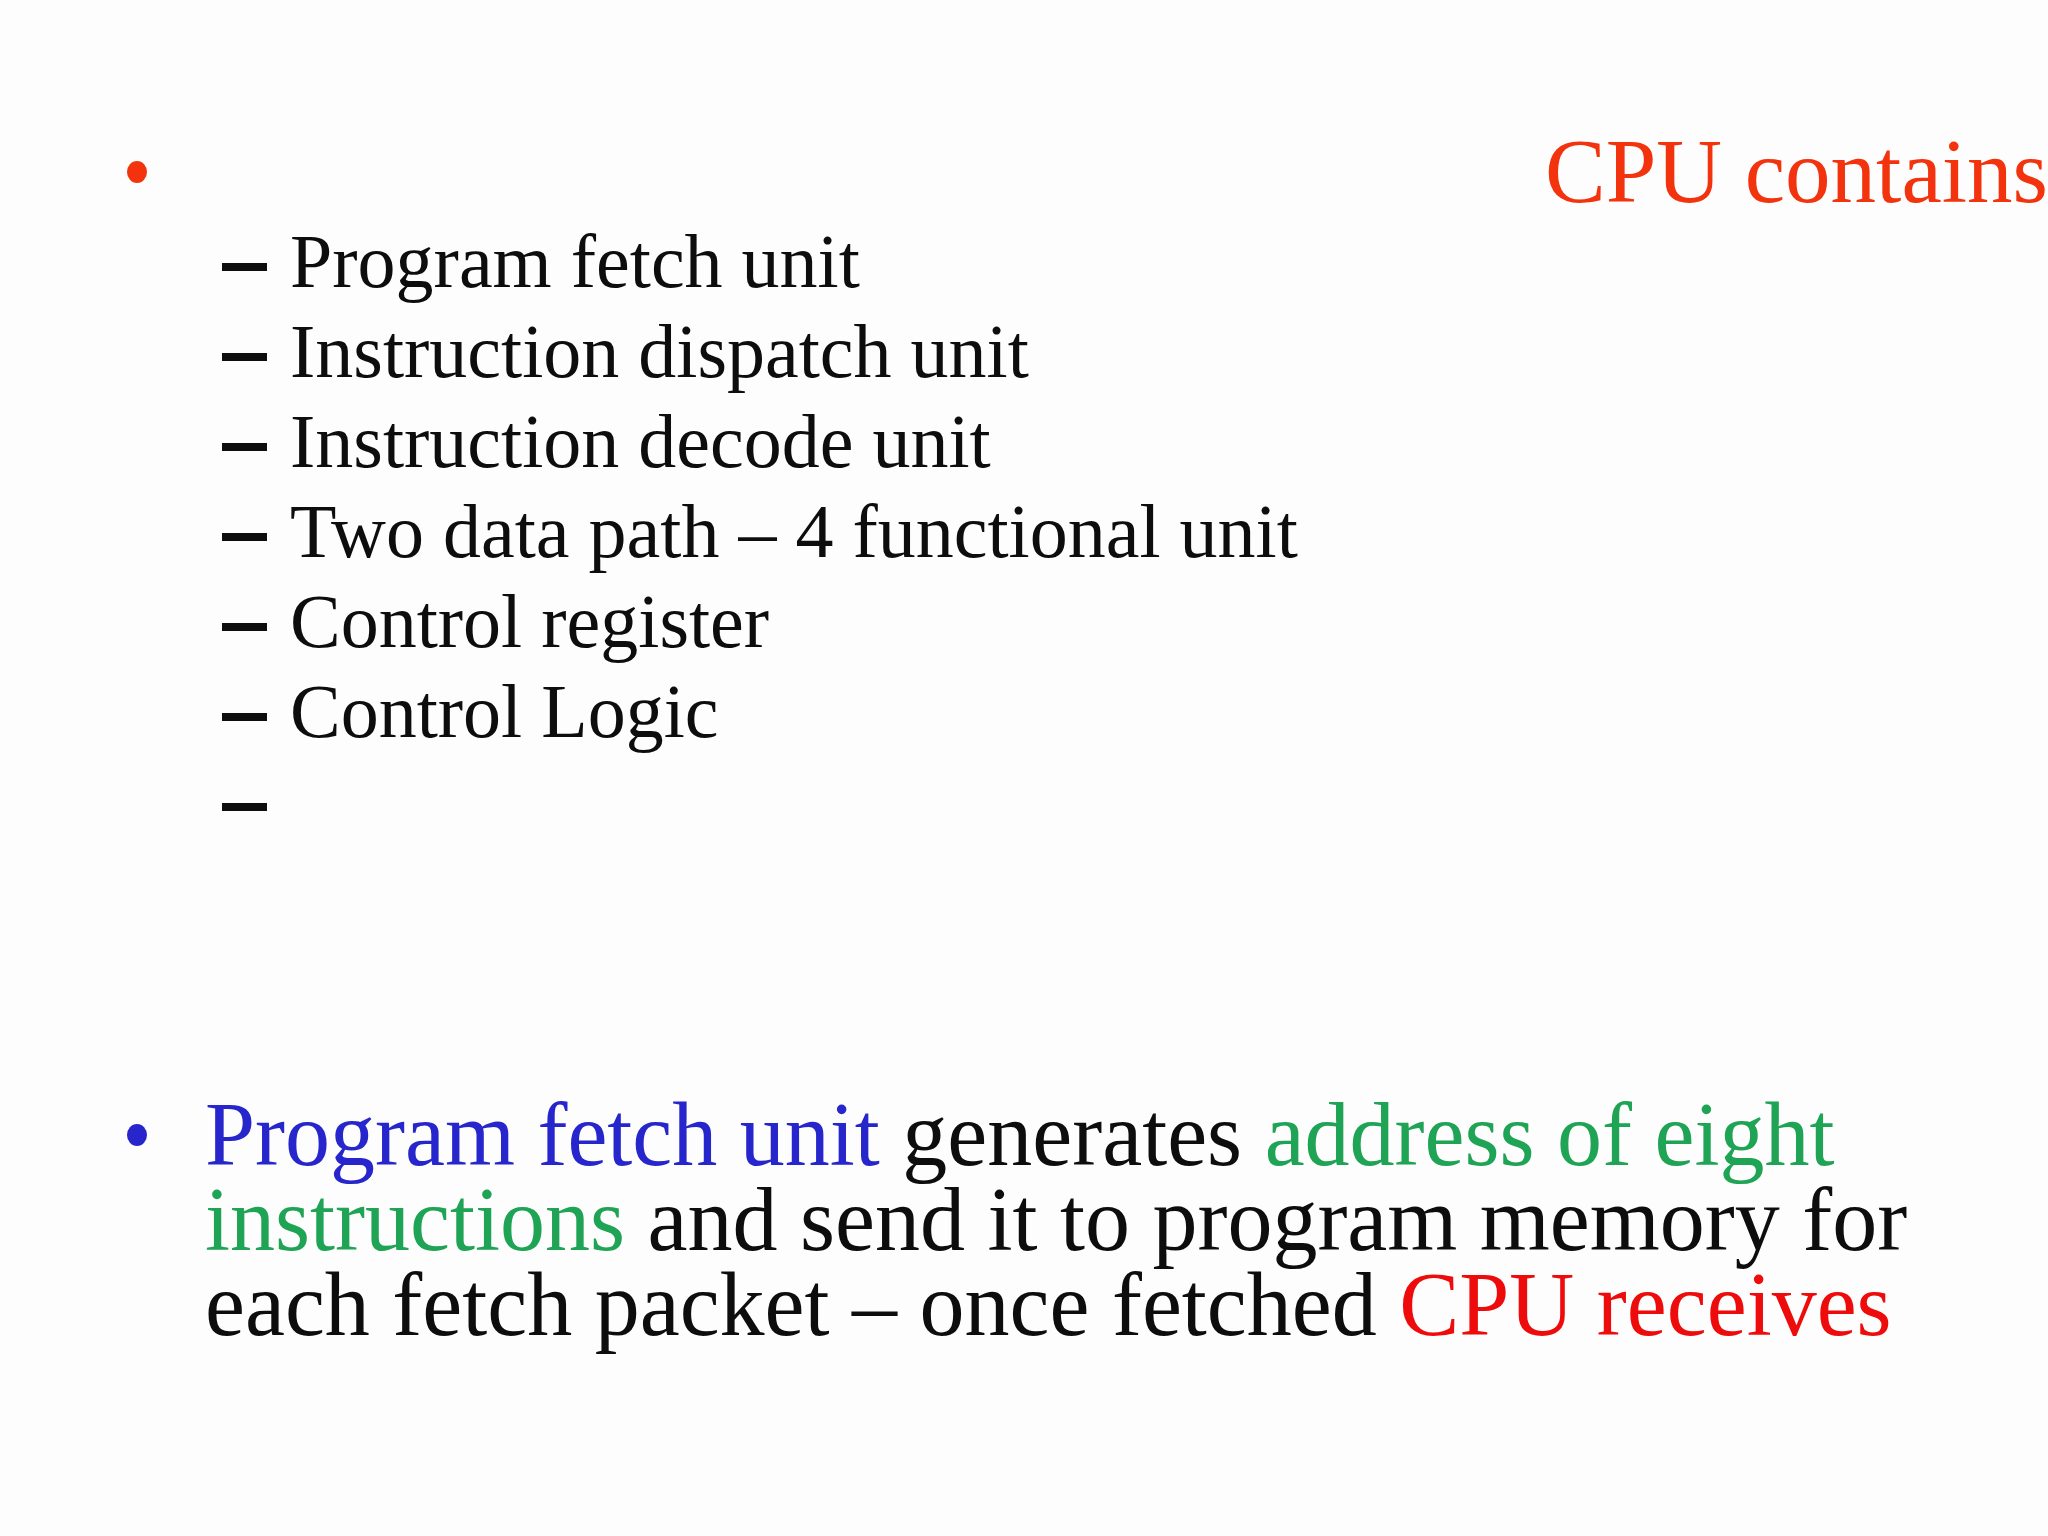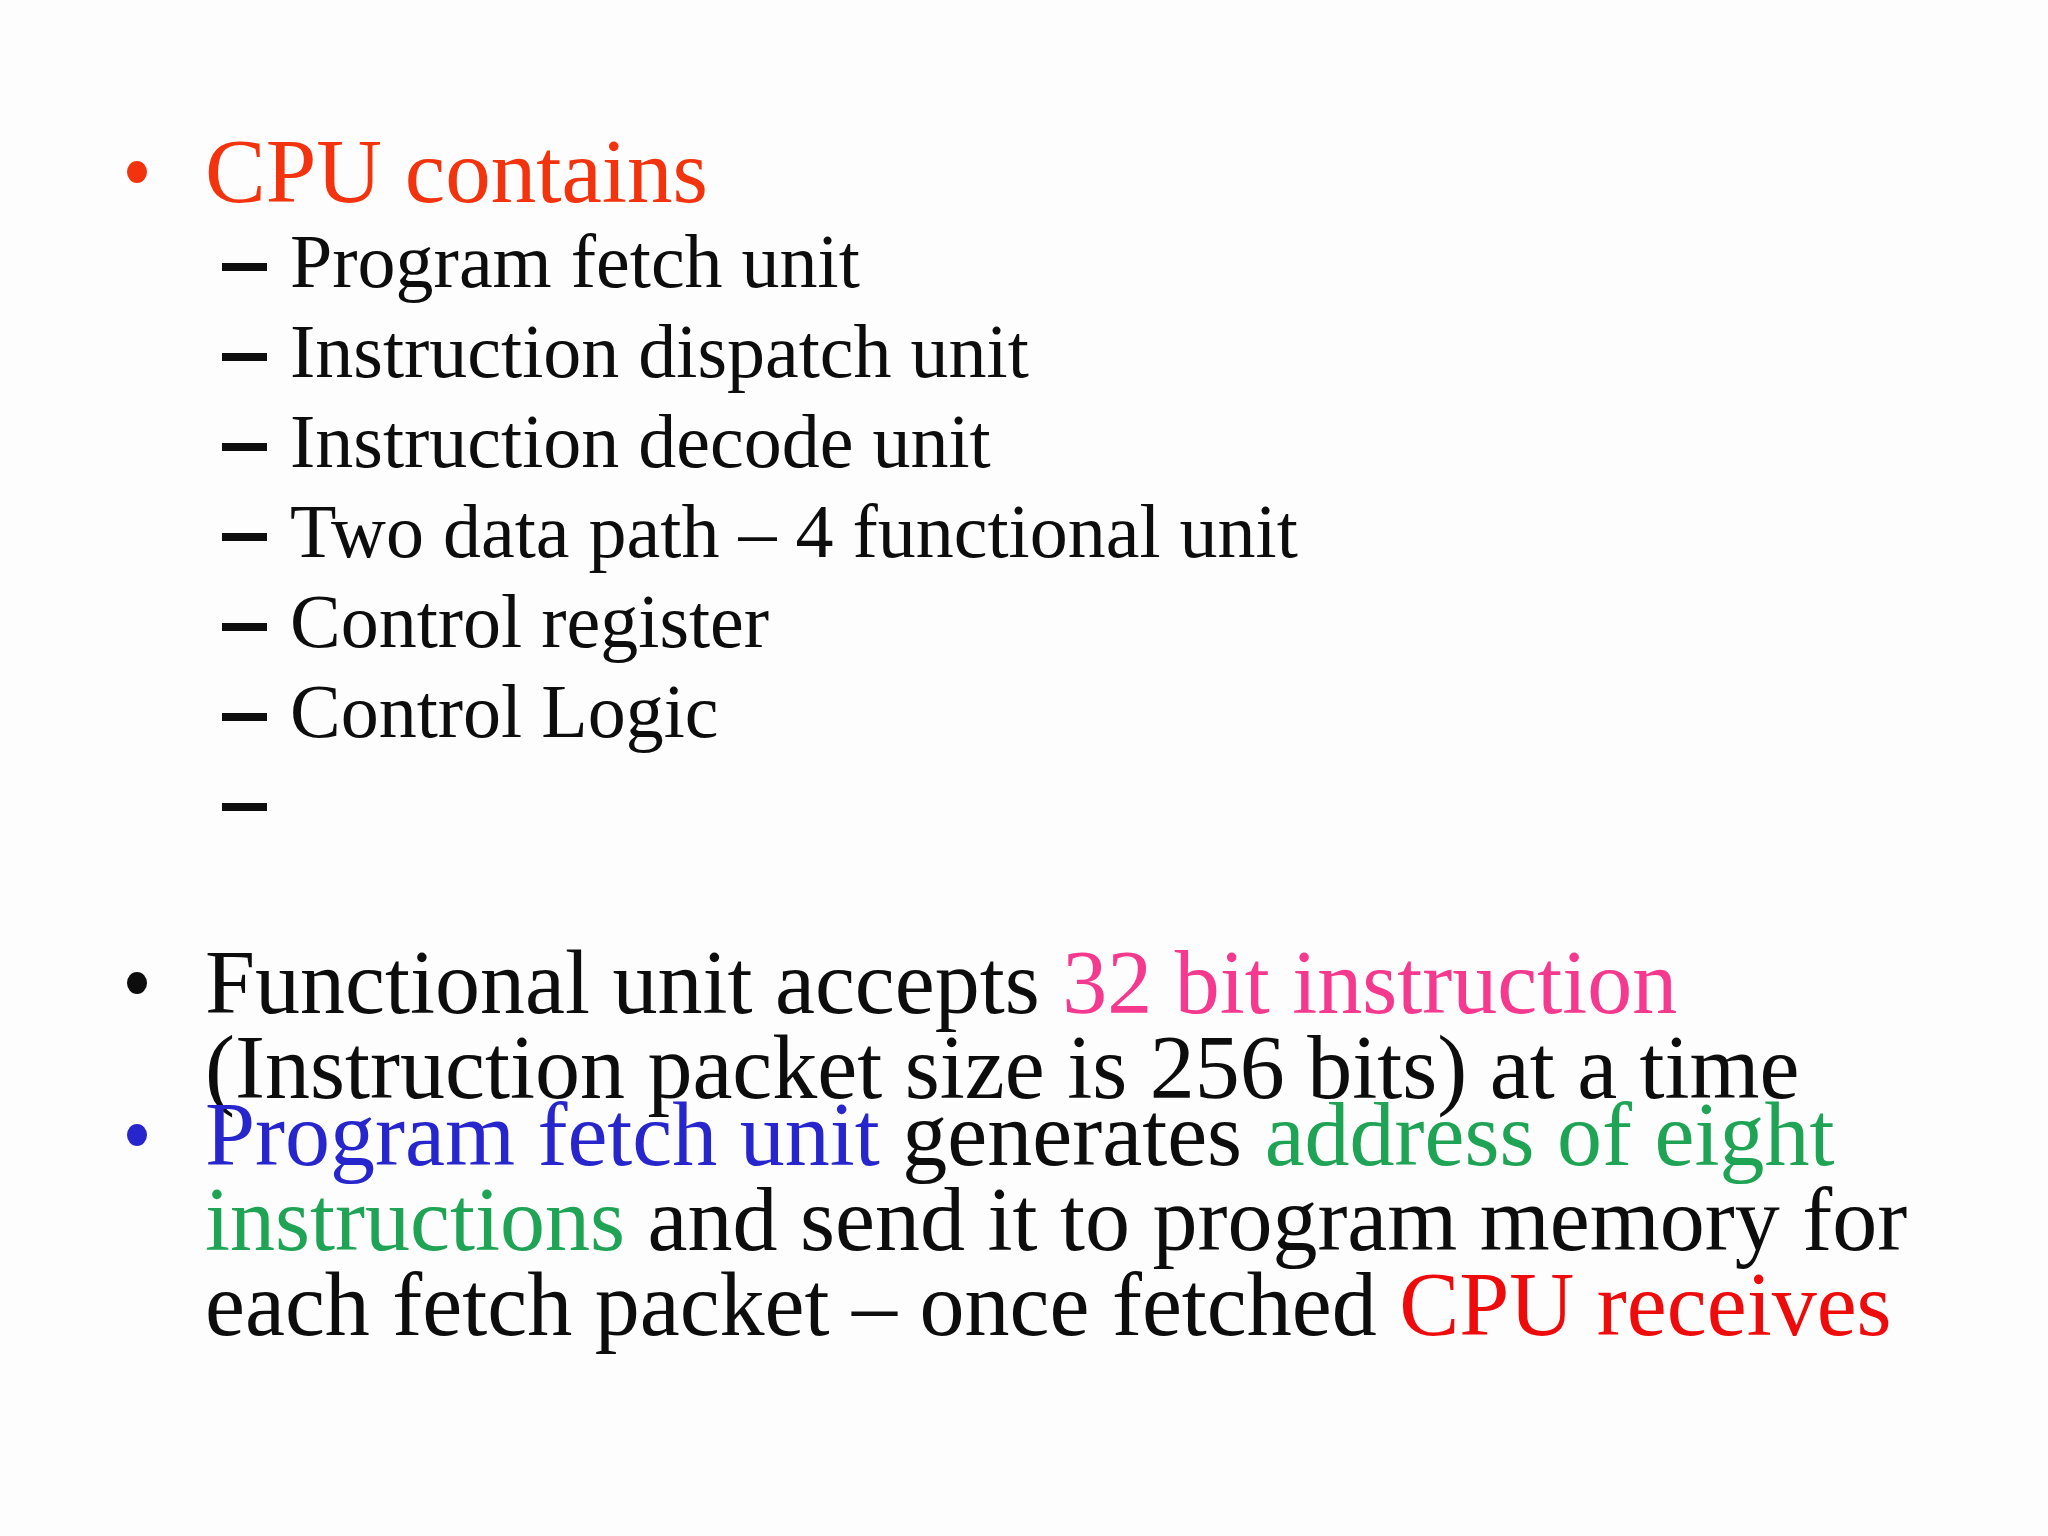--- a/index.html
+++ b/index.html
@@ -17,21 +17,21 @@
   .m-blue{background:#2626cc;}
   .sublist{top:216px;font-size:76px;line-height:90px;}
   .subline{position:relative;padding-left:290px;white-space:nowrap;}
   .dash{position:absolute;left:222px;top:47px;width:45px;height:8px;background:#0d0d0d;}
   .c-orange{color:#f2330d;}
   .c-pink{color:#f5398f;}
   .c-blue{color:#2626cc;}
   .c-green{color:#1fa355;}
   .c-red{color:#ee0b0b;}
   .c-black{color:#0d0d0d;}
-  #item1{top:122px;}
+  #item1{top:122px;text-align:right;}
   #item2{top:940px;}
   #item3{top:1092px;}
   #item1 .marker{top:39px;}
   #item2 .marker{top:32px;}
   #item3 .marker{top:32px;}
 </style>
 </head>
 <body>
 
 <div class="slide">
@@ -66,29 +66,20 @@
     </div>
     <div class="subline">
       <span class="dash"></span>
       <span class="c-black">Control Logic</span>
     </div>
     <div class="subline">
       <span class="dash"></span>
     </div>
   </div>
 
-  <div class="block" id="item2">
-    <span class="marker m-black"></span>
-    <div class="l1line">
-      <span class="c-black">Functional unit accepts </span><span class="c-pink">32 bit instruction</span>
-    </div>
-    <div class="l1line">
-      <span class="c-black">(Instruction packet size is 256 bits) at a time</span>
-    </div>
-  </div>
 
   <div class="block" id="item3">
     <span class="marker m-blue"></span>
     <div class="l1line">
       <span class="c-blue">Program fetch unit</span><span class="c-black"> generates </span><span class="c-green">address of eight</span>
     </div>
     <div class="l1line">
       <span class="c-green">instructions</span><span class="c-black"> and send it to program memory for</span>
     </div>
     <div class="l1line">

